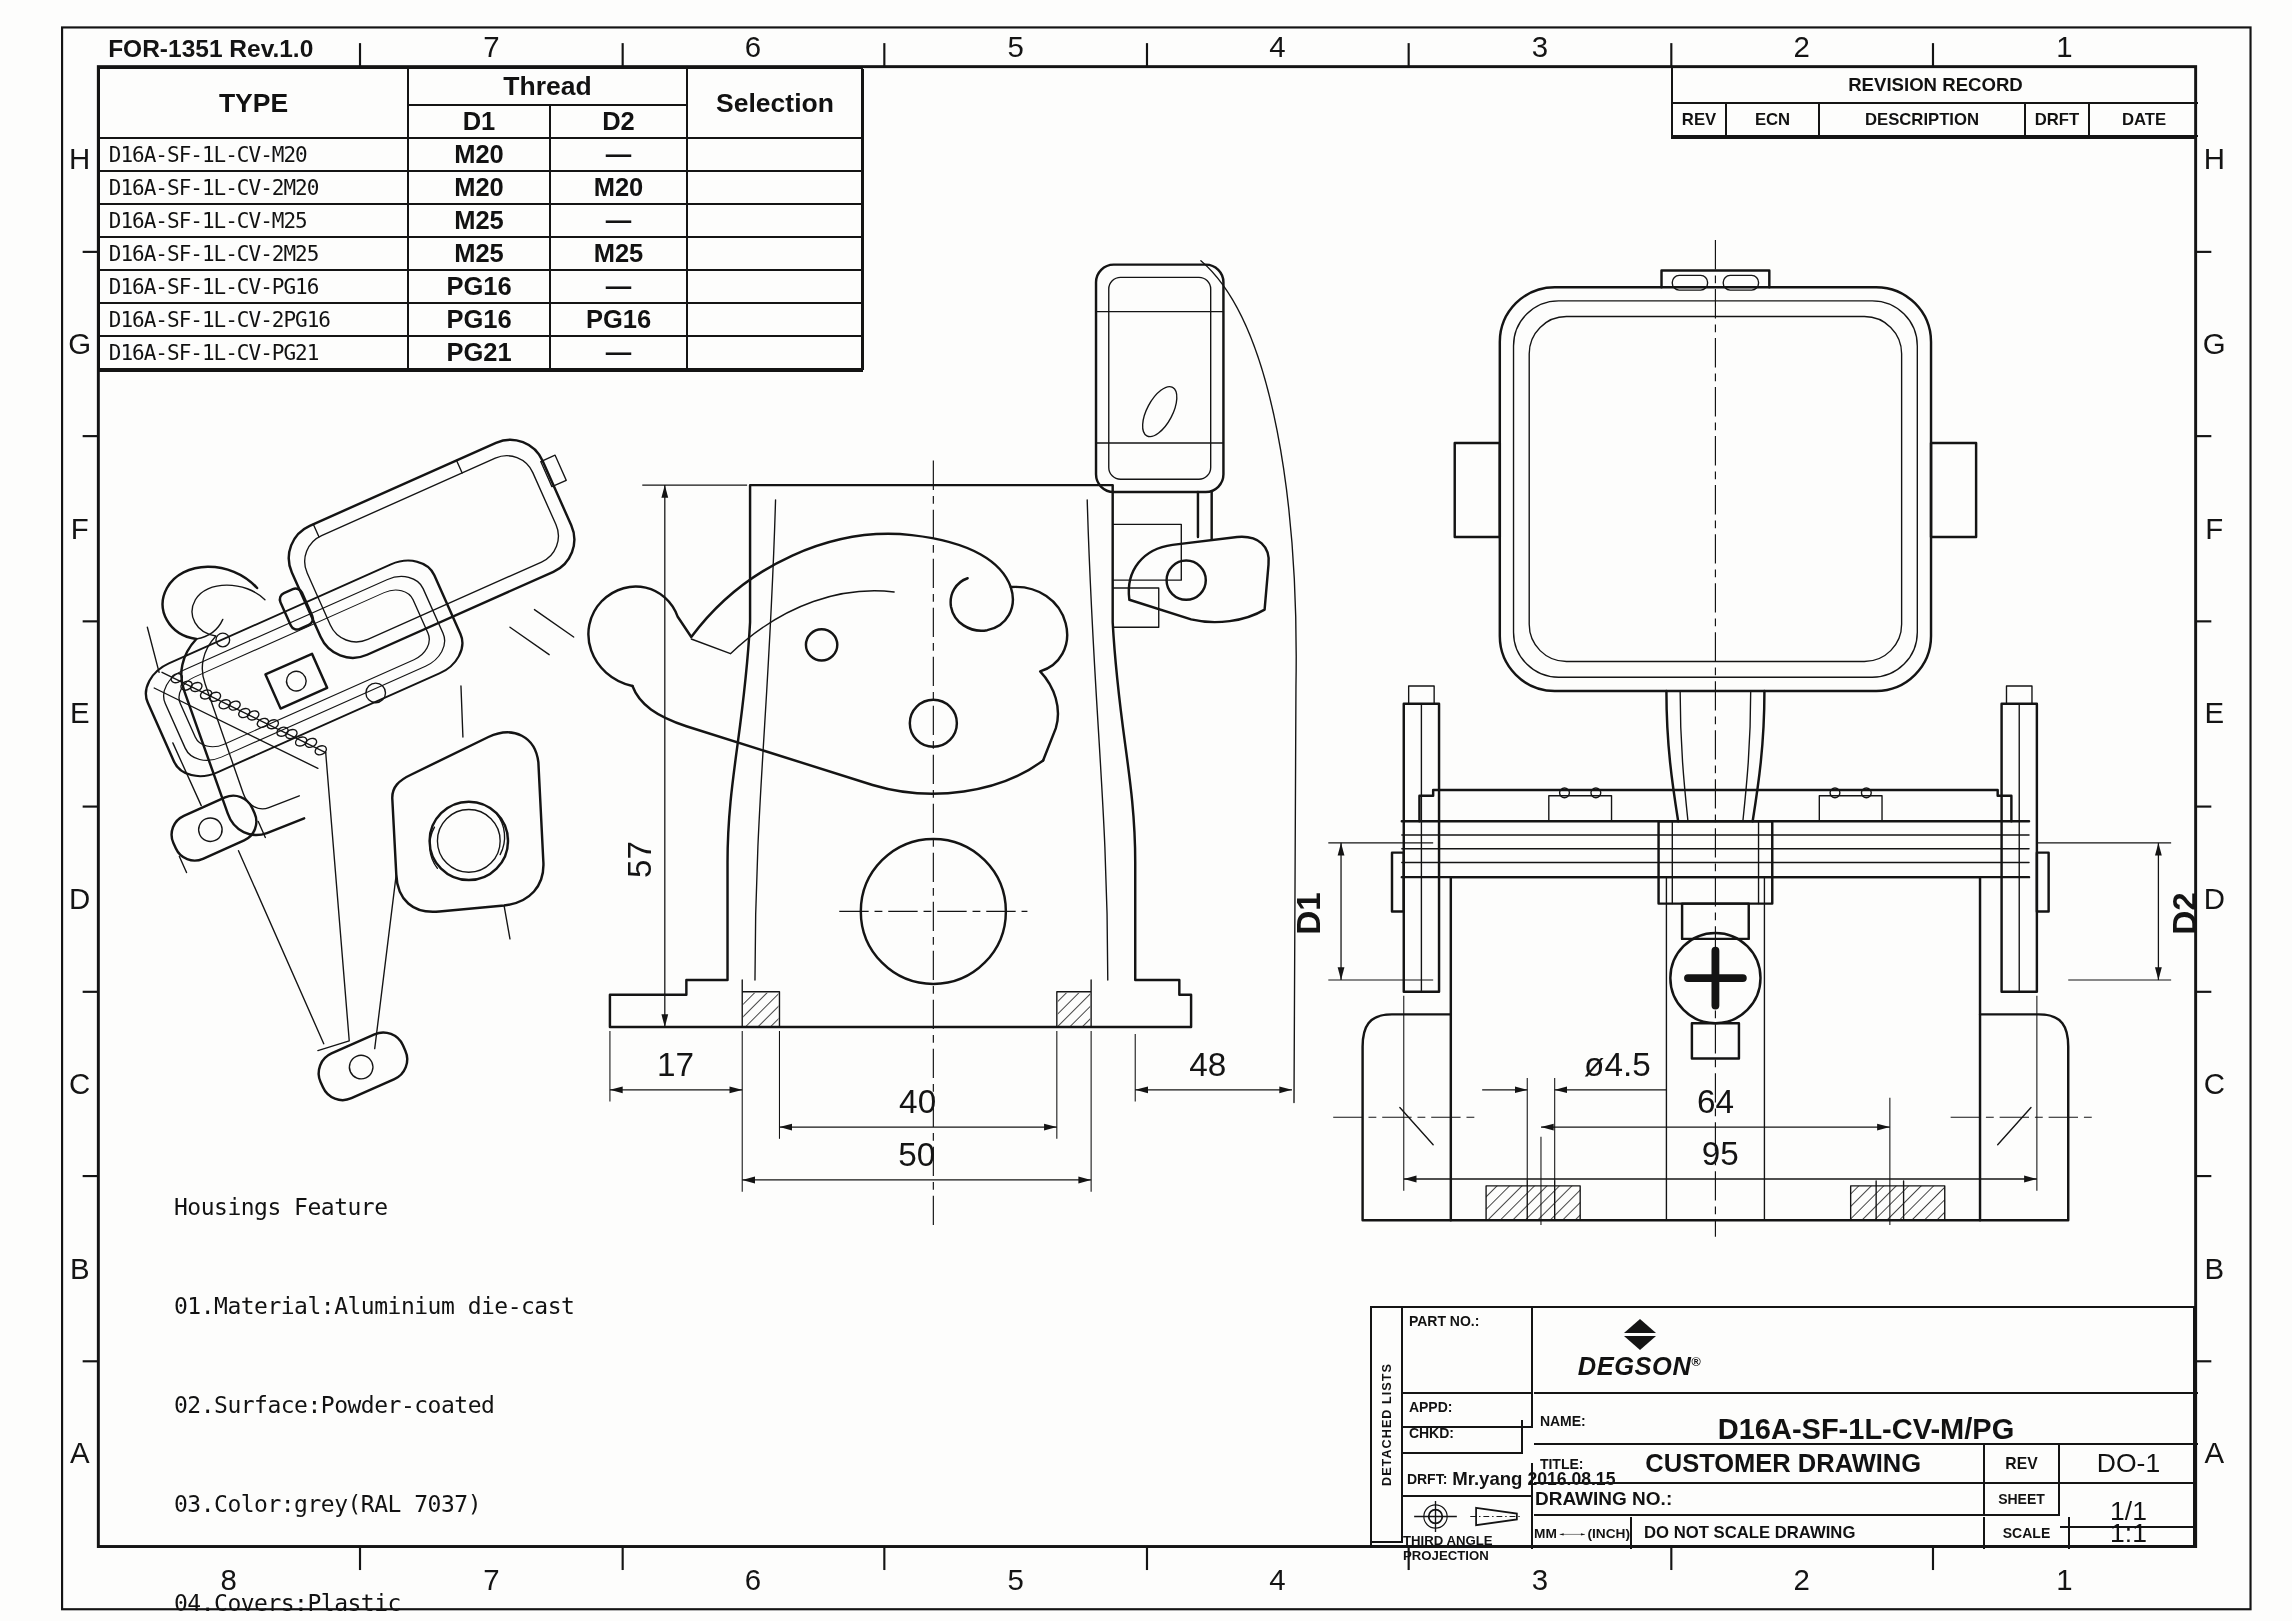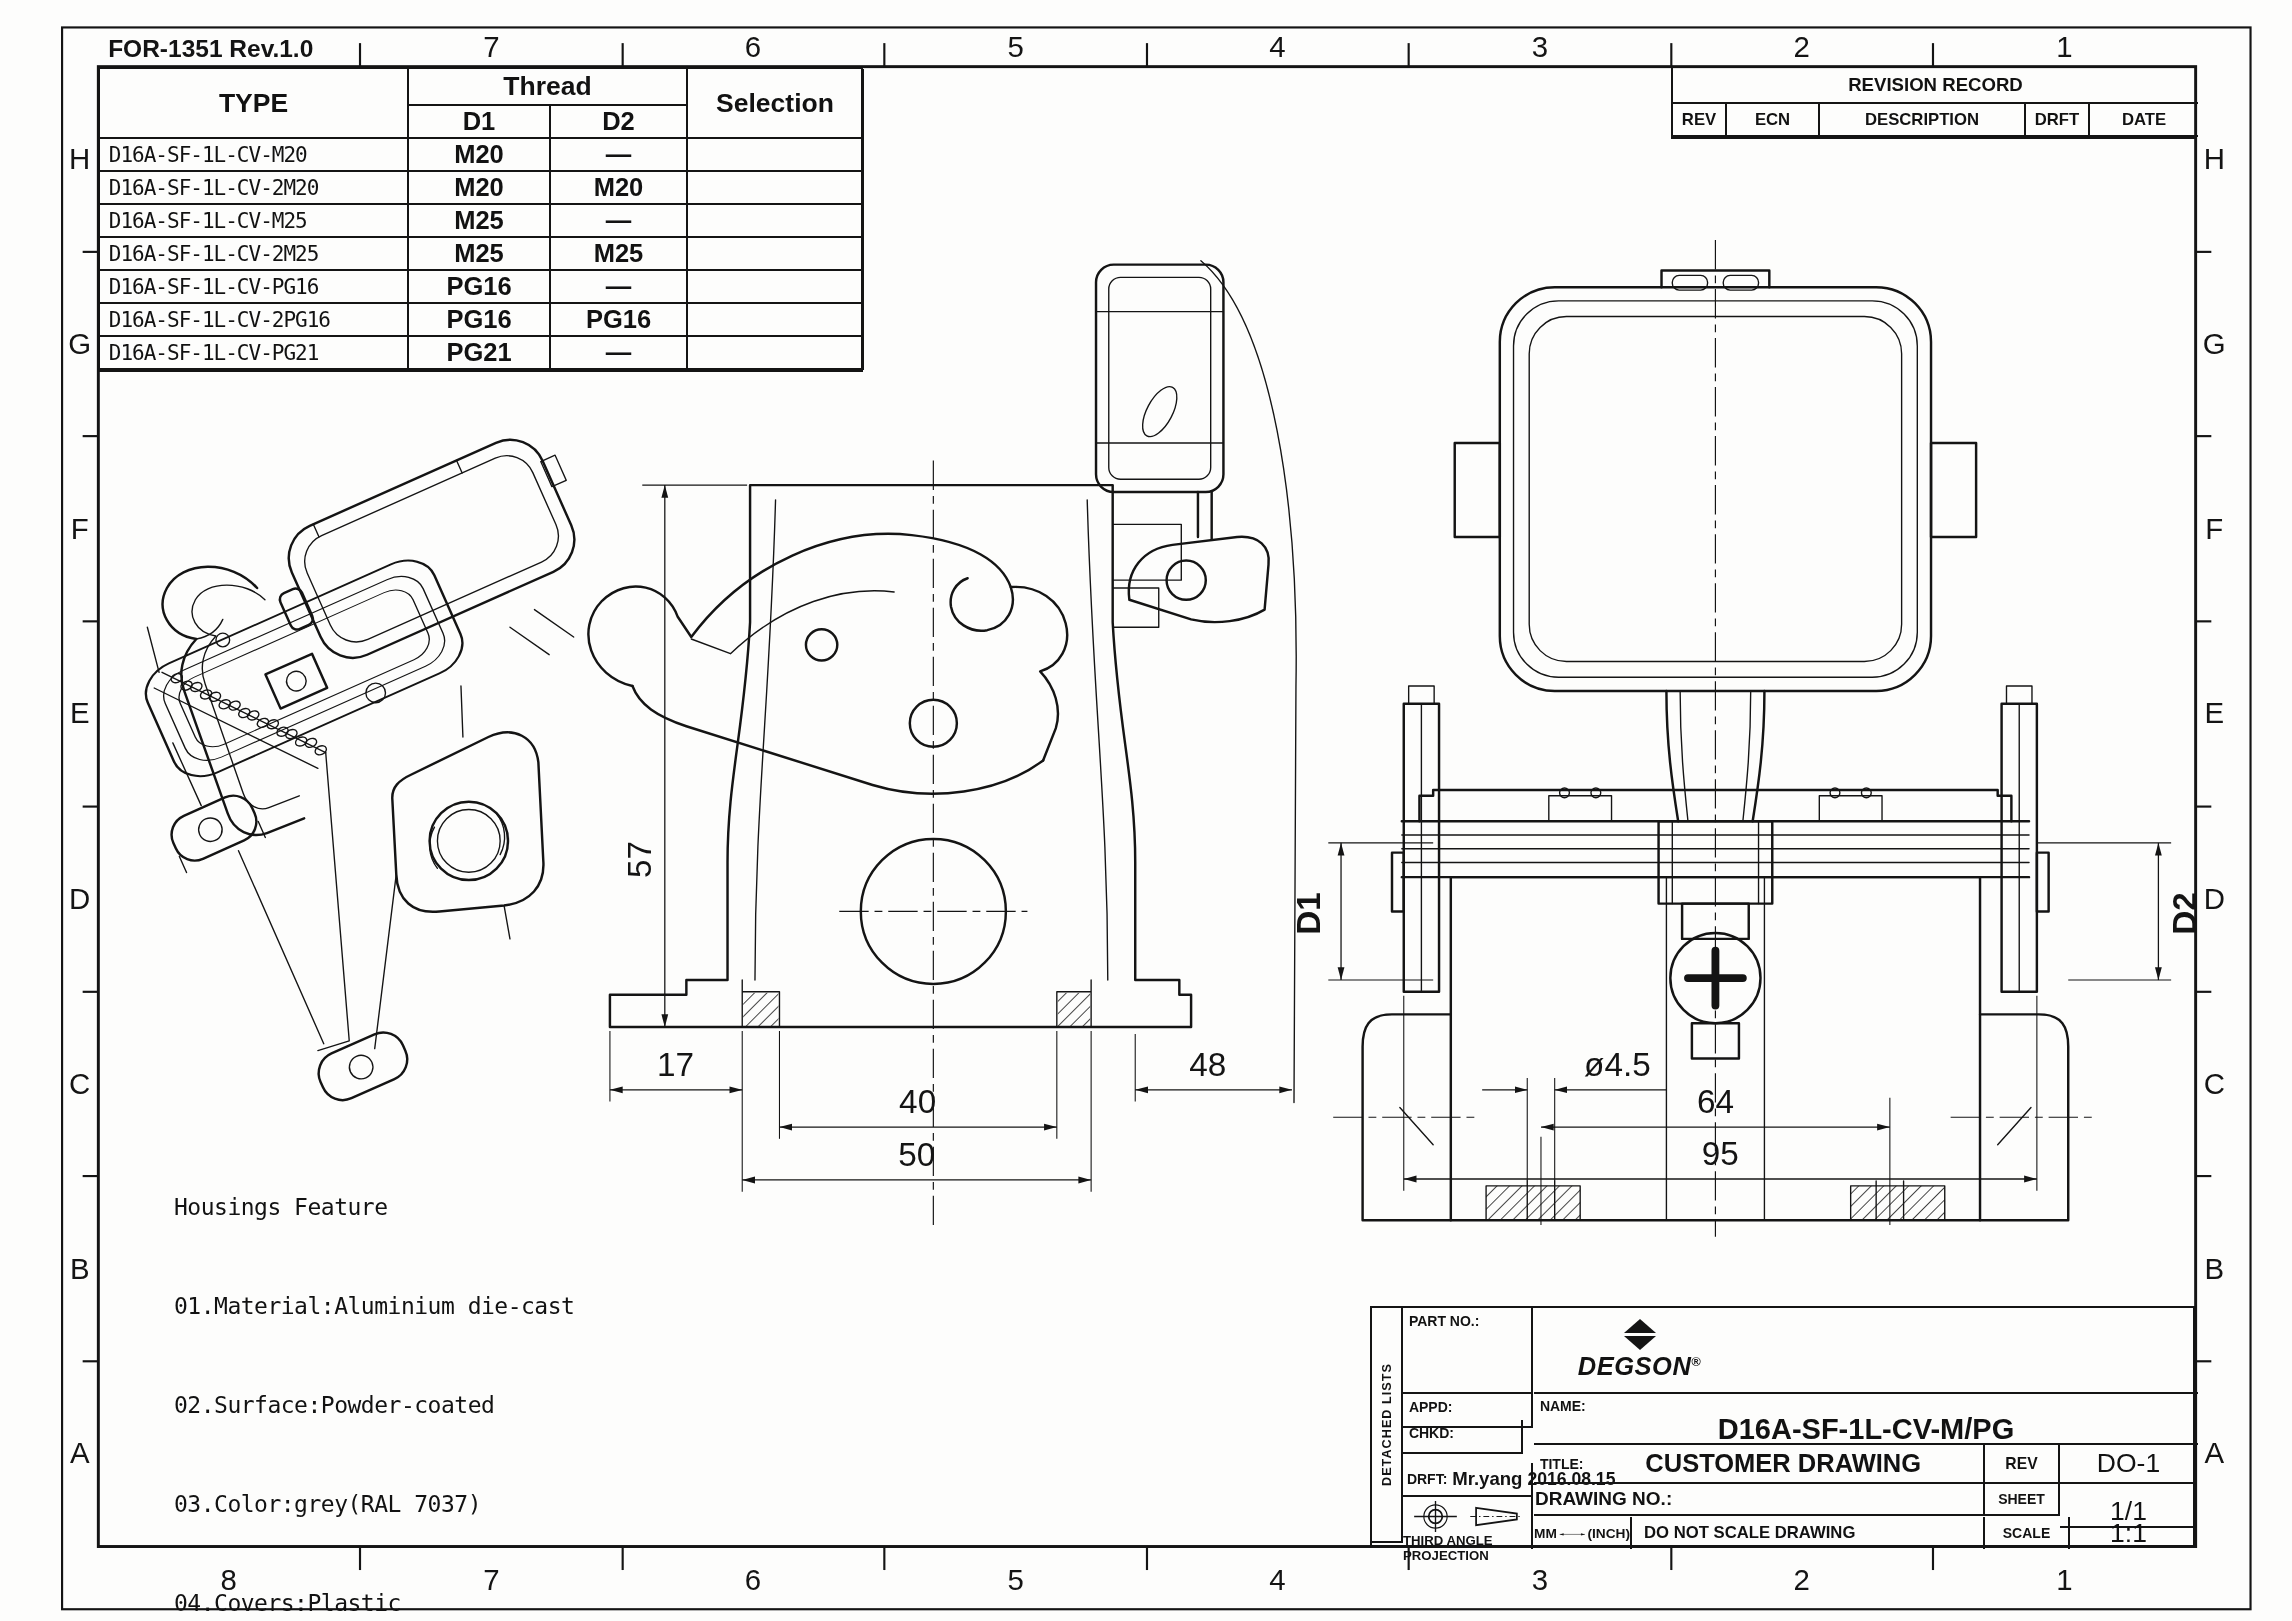--- a/index.html
+++ b/index.html
@@ -484,21 +484,21 @@
     <div class="logoRow">
       <div class="logoBox">
         <div class="dia diaT"></div>
         <div class="dia diaB"></div>
         <div class="dgs"><span>DEGSON</span><sup>®</sup></div>
       </div>
     </div>
   </div>
 
   <div class="cell" style="left:162px;top:86px;width:664px;height:51px;border-right:none;padding:2.9px 5.9px">
-    <span class="lbl" style="position:absolute;top:4px;left:5.9px">NAME:</span>
+    <span class="lbl" style="position:absolute;top:19px;left:5.9px">NAME:</span>
     <div class="nameVal">D16A-SF-1L-CV-M/PG</div>
   </div>
 
   <div class="cell" style="left:162px;top:137px;width:451px;height:39px;display:flex;align-items:center">
     <span class="lbl" style="margin-left:5.9px">TITLE:</span>
     <div class="titleVal" style="flex:1;text-align:center">CUSTOMER DRAWING</div>
   </div>
   <div class="cell" style="left:613px;top:137px;width:75px;height:39px;display:flex;align-items:center;justify-content:center">
     <span class="lbl" style="font-size:15.7px">REV</span>
   </div>

